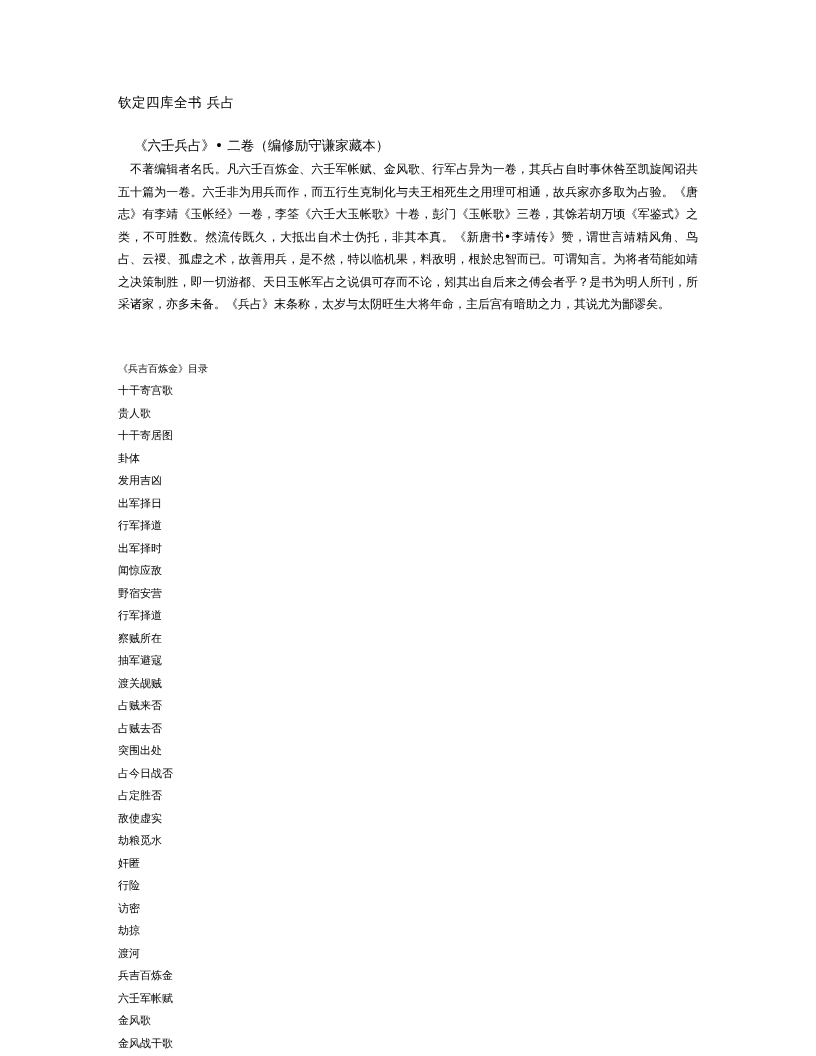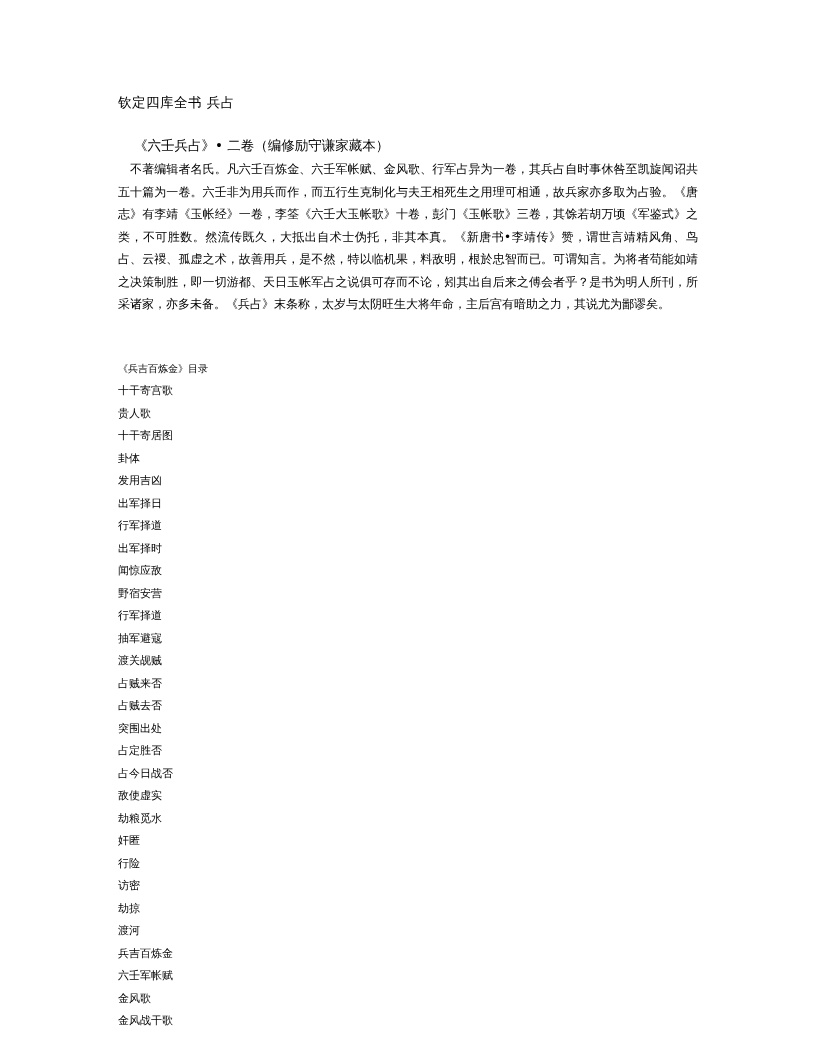--- a/index.html
+++ b/index.html
@@ -78,27 +78,28 @@
     <li>贵人歌</li>
     <li>十干寄居图</li>
     <li>卦体</li>
     <li>发用吉凶</li>
     <li>出军择日</li>
     <li>行军择道</li>
     <li>出军择时</li>
     <li>闻惊应敌</li>
     <li>野宿安营</li>
     <li>行军择道</li>
+    <li>察贼所在</li>
     <li>抽军避寇</li>
     <li>渡关觇贼</li>
     <li>占贼来否</li>
     <li>占贼去否</li>
     <li>突围出处</li>
+    <li>占今日战否</li>
     <li>占定胜否</li>
-    <li>占今日战否</li>
     <li>敌使虚实</li>
     <li>劫粮觅水</li>
     <li>奸匿</li>
     <li>行险</li>
     <li>访密</li>
     <li>劫掠</li>
     <li>渡河</li>
     <li>兵吉百炼金</li>
     <li>六壬军帐赋</li>
     <li>金风歌</li>

